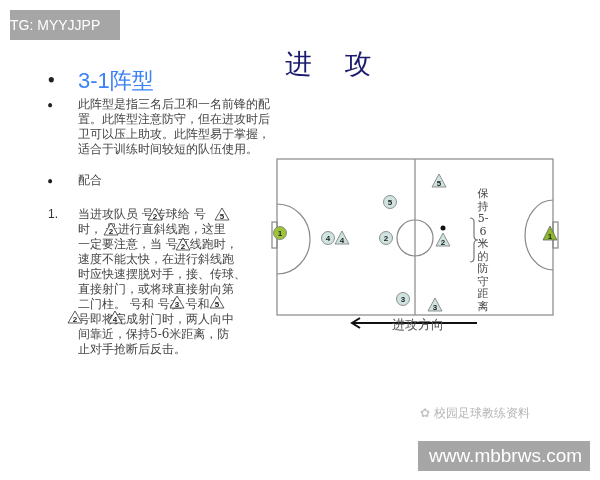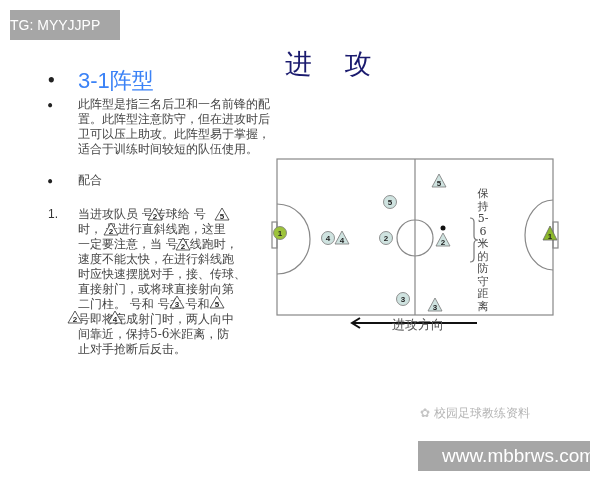--- a/index.html
+++ b/index.html
@@ -34,21 +34,21 @@
   }
   .num {
     position: absolute; left: 48px; top: 207px;
     font-family: "Liberation Sans", sans-serif; font-size: 12px; color: #333;
   }
   .pitch-svg { position: absolute; left: 0; top: 0; }
   .wm-site {
     position: absolute; left: 418px; top: 441px; width: 172px; height: 30px;
     background: #a6a6a6; color: #ffffff;
     font-family: "Liberation Sans", sans-serif; font-size: 19px;
-    line-height: 30px; padding-left: 24px; box-sizing: border-box;
+    line-height: 30px; padding-left: 11px; box-sizing: border-box;
   }
   .wm-brand {
     position: absolute; left: 420px; top: 405px;
     font-size: 12px; color: #b5b5b5; text-align: center;
   }
   .dir-label {
     position: absolute; left: 392px; top: 316px;
     font-size: 13px; color: #555;
   }
   .side-label {

